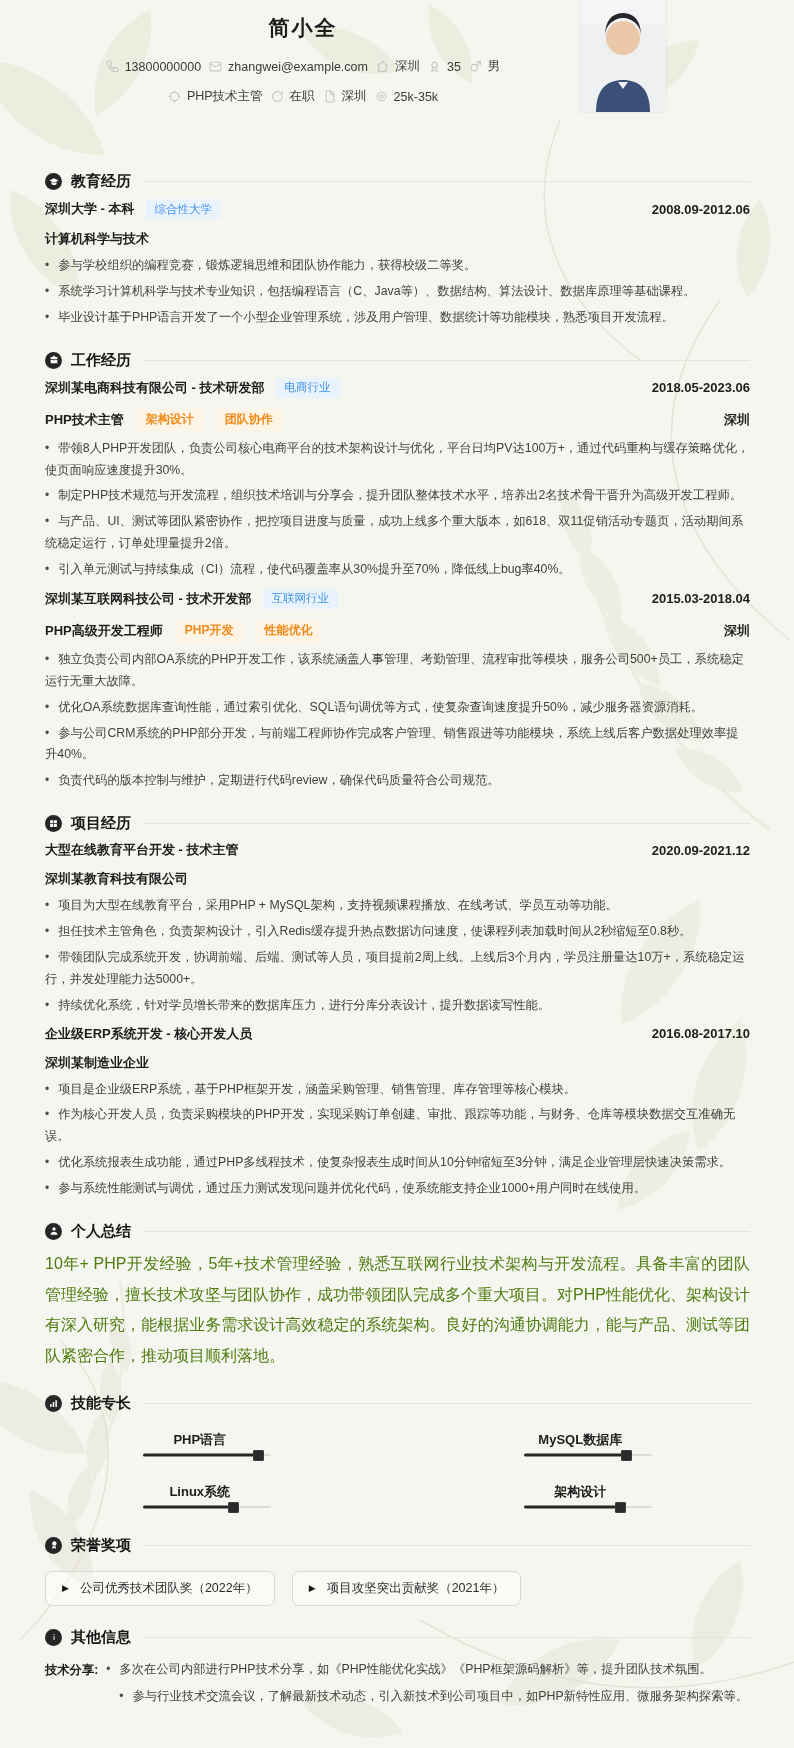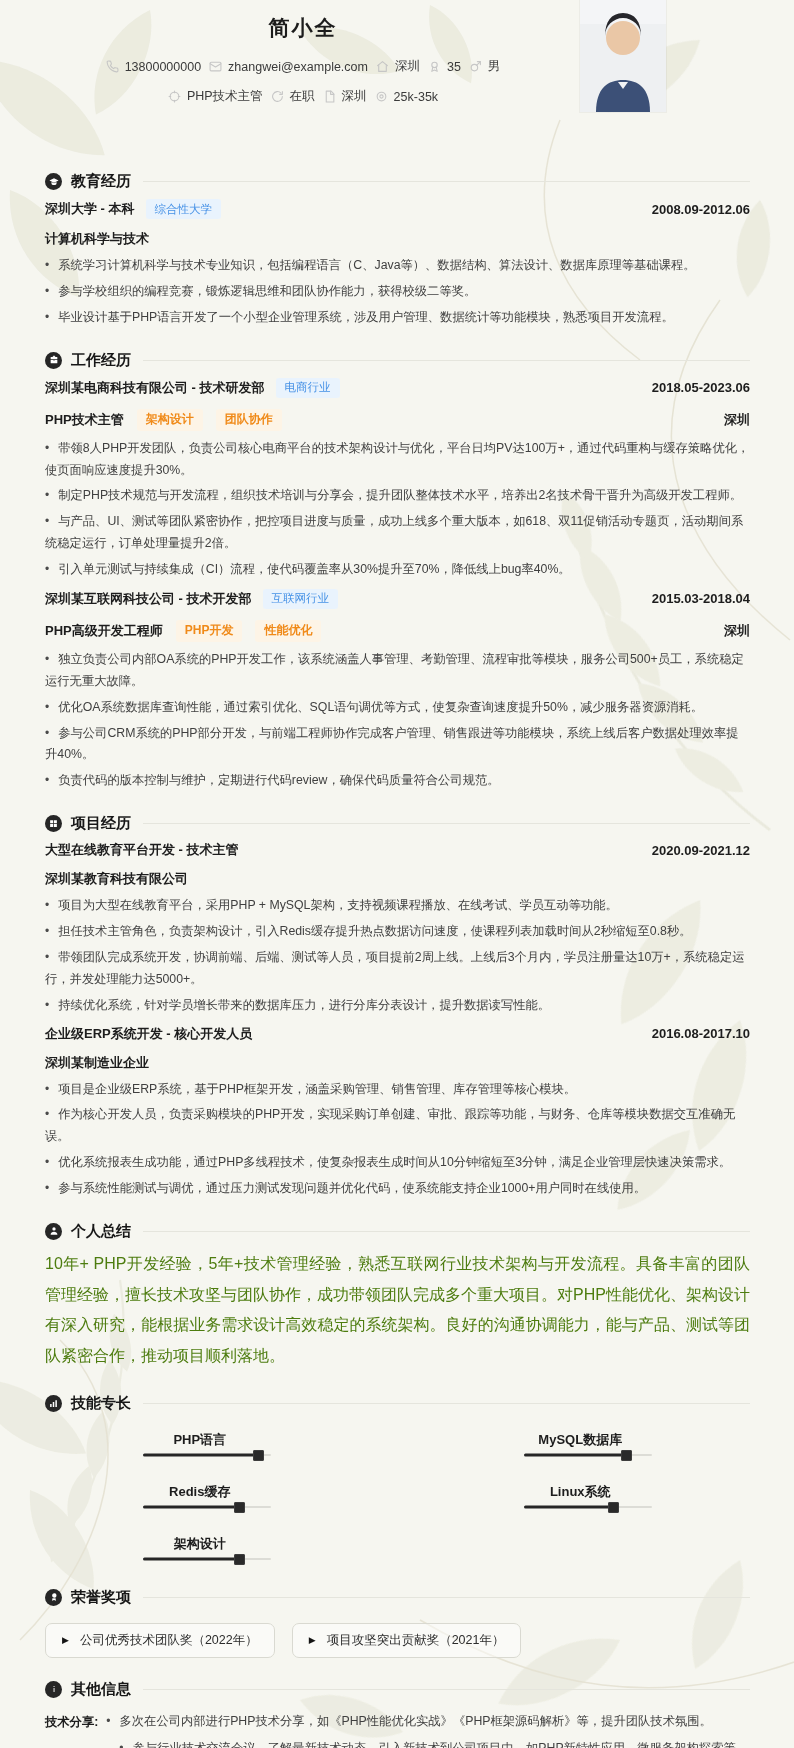--- a/index.html
+++ b/index.html
@@ -231,22 +231,22 @@
       <span class="entry-left">
         <span class="entry-title">深圳大学 - 本科</span>
         <span class="tag-blue">综合性大学</span>
       </span>
       <span class="entry-right">2008.09-2012.06</span>
     </div>
     <div class="bold-row">
         <span class="entry-title">计算机科学与技术</span>
       </div>
     <div class="bullets">
+      <div class="bullet">参与学校组织的编程竞赛，锻炼逻辑思维和团队协作能力，获得校级二等奖。</div>
       <div class="bullet">系统学习计算机科学与技术专业知识，包括编程语言（C、Java等）、数据结构、算法设计、数据库原理等基础课程。</div>
-      <div class="bullet">参与学校组织的编程竞赛，锻炼逻辑思维和团队协作能力，获得校级二等奖。</div>
       <div class="bullet">毕业设计基于PHP语言开发了一个小型企业管理系统，涉及用户管理、数据统计等功能模块，熟悉项目开发流程。</div>
     </div>
   </div>
 
   <div class="section">
     <div class="sec-head">
       <span class="sec-icon">
           <svg width="10" height="10" viewBox="0 0 24 24">
             <path fill="#fff" d="M9 5V4c0-1.1.9-2 2-2h2c1.1 0 2 .9 2 2v1h4c.6 0 1 .4 1 1v4H4V6c0-.6.4-1 1-1h4zm2-1v1h2V4h-2zM4 12h7v2h2v-2h7v7c0 .6-.4 1-1 1H5c-.6 0-1-.4-1-1v-7z"></path>
           </svg>
@@ -384,29 +384,20 @@
       <div class="skill">
         <span class="skill-label">MySQL数据库</span>
         <span class="slider">
             <span class="slider-track"></span>
             <span class="slider-fill" style="width: 80%;">
               <span class="slider-handle"></span>
             </span>
           </span>
       </div>
       <div class="skill">
-        <span class="skill-label">Redis缓存</span>
-        <span class="slider">
-            <span class="slider-track"></span>
-            <span class="slider-fill" style="width: 75%;">
-              <span class="slider-handle"></span>
-            </span>
-          </span>
-      </div>
-      <div class="skill">
         <span class="skill-label">Linux系统</span>
         <span class="slider">
             <span class="slider-track"></span>
             <span class="slider-fill" style="width: 70%;">
               <span class="slider-handle"></span>
             </span>
           </span>
       </div>
       <div class="skill">
         <span class="skill-label">架构设计</span>

